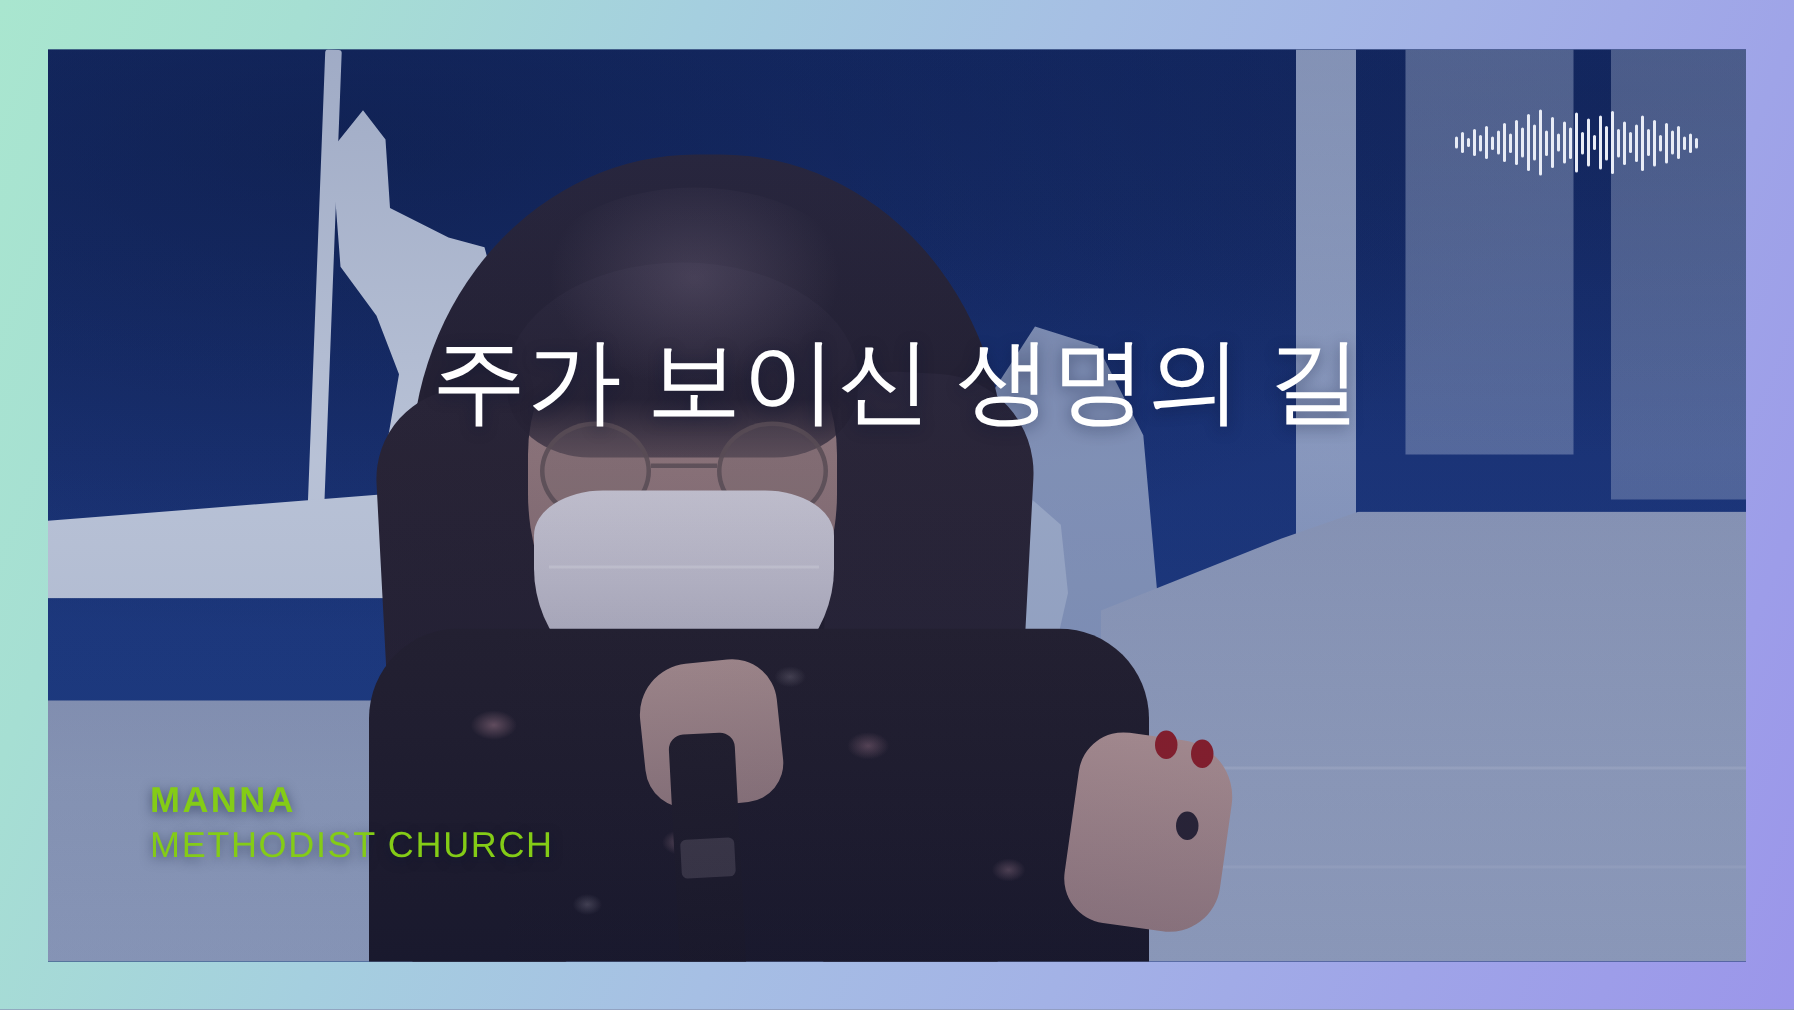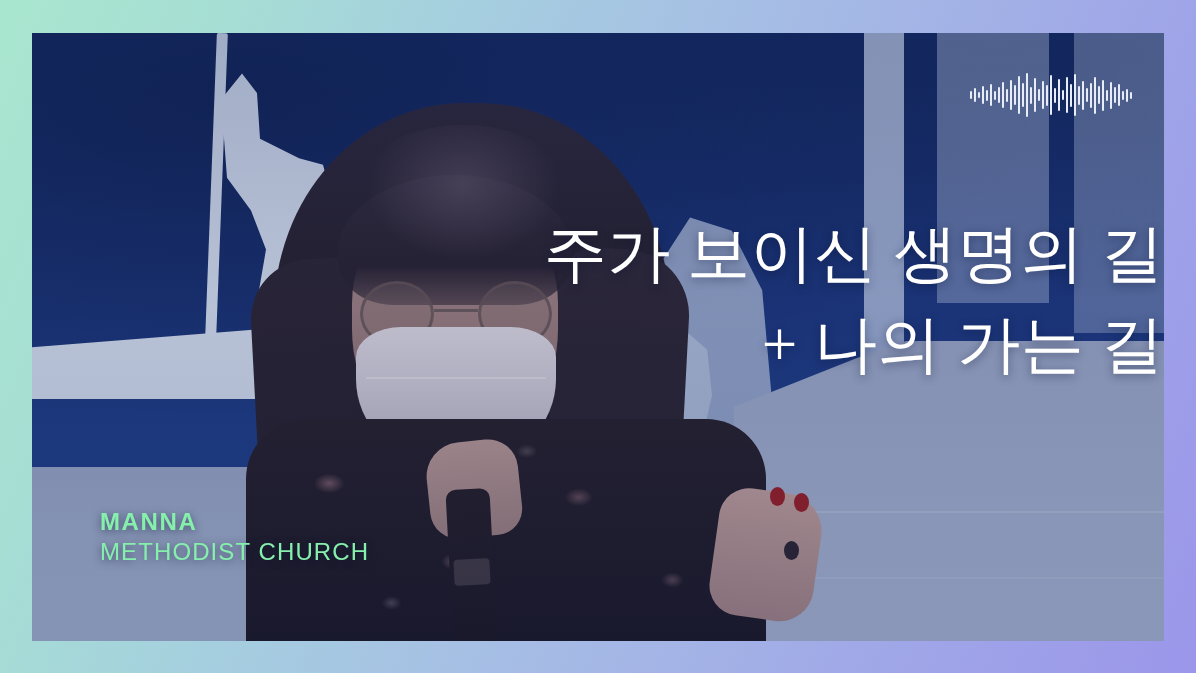--- a/index.html
+++ b/index.html
@@ -277,27 +277,27 @@
     text-align:center;
     color:#ffffff;
     font-family:"Liberation Serif", "DejaVu Serif", serif;
     font-size:63px;
     line-height:1.44;
     font-weight:400;
     letter-spacing:.5px;
     text-shadow:0 2px 10px rgba(10,20,50,.45);
     white-space:nowrap;
   }
-  #lyrics .lyric-line { display:block;text-align:right; }
+  #lyrics .lyric-line { display:block; }
 
   
   #wordmark {
     position:absolute;
-    left:68px; bottom:74px;
-    color:#86efac;
+    left:68px; bottom:62px;
+    color:#84cc16;
     text-shadow:0 2px 8px rgba(10,20,50,.55);
   }
   #wordmark .wm-primary {
     display:block;
     font-size:24px; font-weight:bold;
     letter-spacing:1.6px;
     line-height:1.26;
   }
   #wordmark .wm-secondary {
     display:block;
@@ -399,21 +399,20 @@
         <span class="wbar" style="height: 27px; background: rgb(232, 236, 246);"></span>
         <span class="wbar" style="height: 16px; background: rgb(232, 236, 246);"></span>
         <span class="wbar" style="height: 22px; background: rgb(232, 236, 246);"></span>
         <span class="wbar" style="height: 9px; background: rgb(232, 236, 246);"></span>
         <span class="wbar" style="height: 13px; background: rgb(232, 236, 246);"></span>
         <span class="wbar" style="height: 7px; background: rgb(232, 236, 246);"></span>
       </div>
 
     <div id="lyrics">
       <span class="lyric-line">주가 보이신 생명의 길</span>
-      <span class="lyric-line">+ 나의 가는 길</span>
     </div>
 
     <div id="wordmark">
       <span class="wm-primary">MANNA</span>
       <span class="wm-secondary">METHODIST CHURCH</span>
     </div>
 
   </div>
 </div>
 

